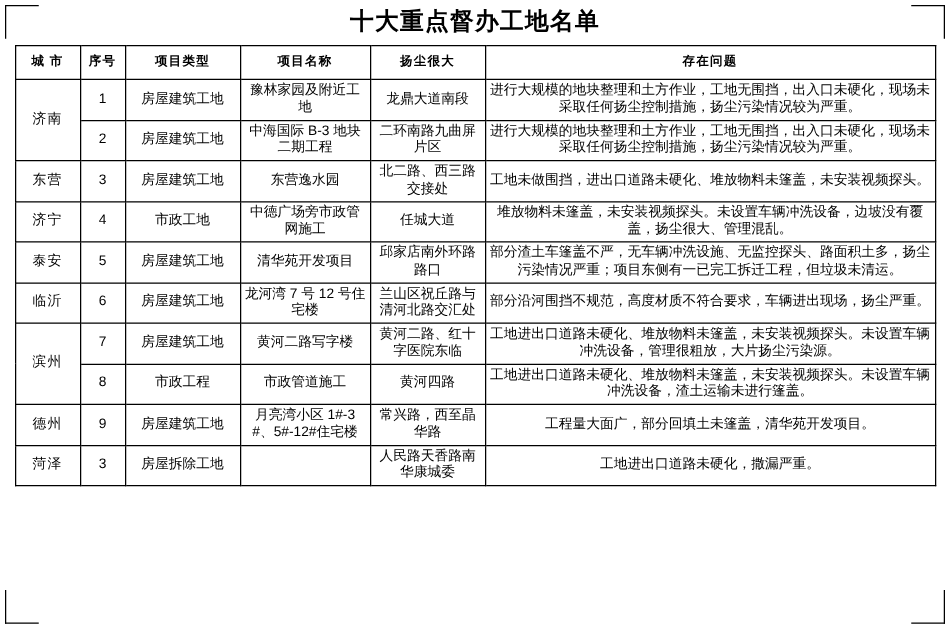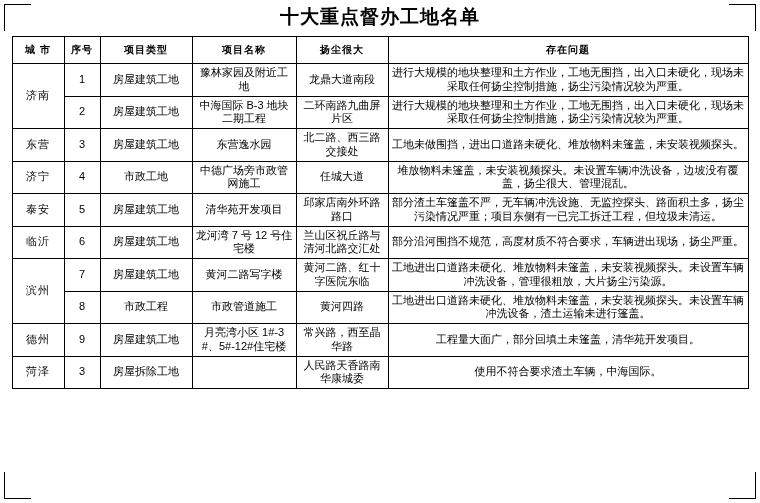--- a/index.html
+++ b/index.html
@@ -183,17 +183,17 @@
           <td>月亮湾小区 1#-3#、5#-12#住宅楼</td>
           <td>常兴路，西至晶华路</td>
           <td class="problem">工程量大面广，部分回填土未篷盖，清华苑开发项目。</td>
         </tr>
         <tr>
           <td class="city" rowspan="1">菏泽</td>
           <td class="num">3</td>
           <td>房屋拆除工地</td>
           <td></td>
           <td>人民路天香路南华康城委</td>
-          <td class="problem">使用不符合要求渣土车辆，中海国际。</td>
+          <td class="problem">工地进出口道路未硬化，撒漏严重。</td>
         </tr>
       </tbody>
   </table>
 </div>
 
 </body></html>

